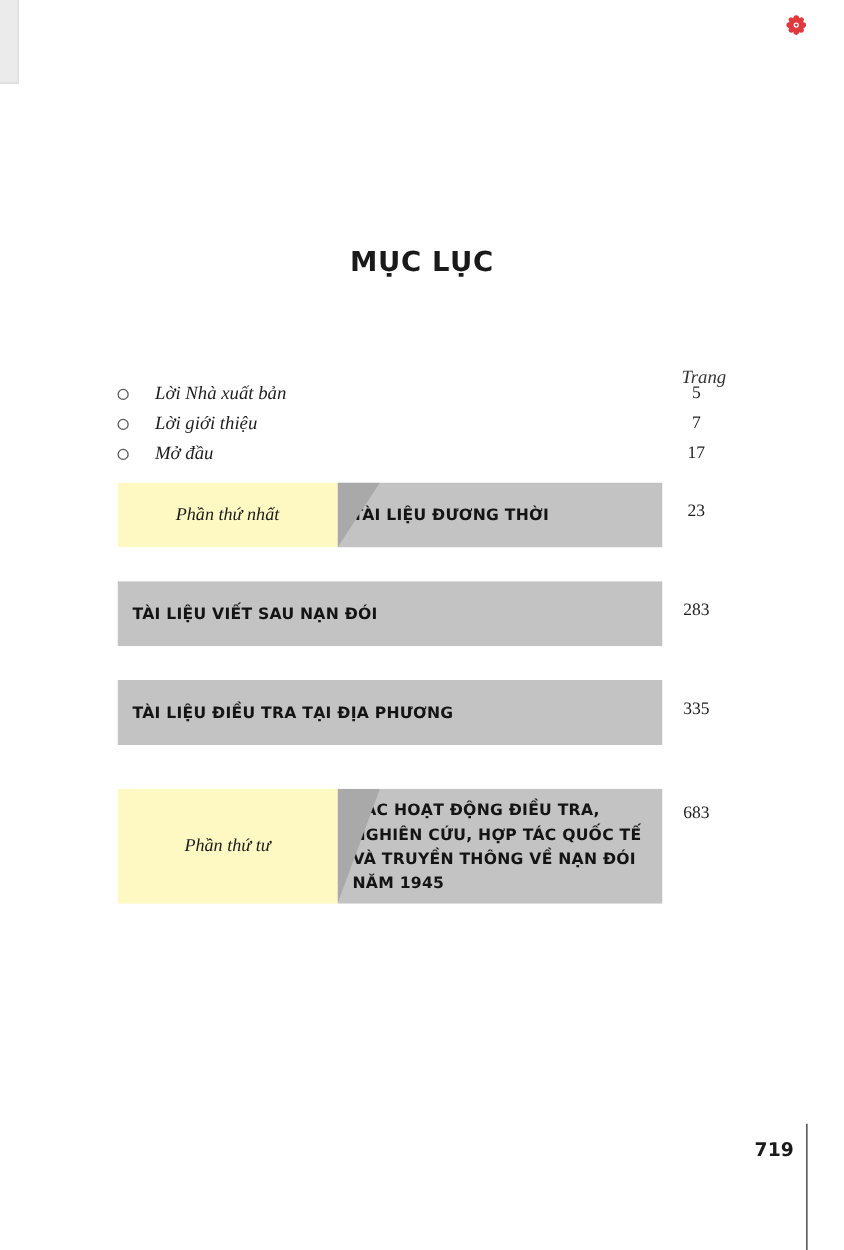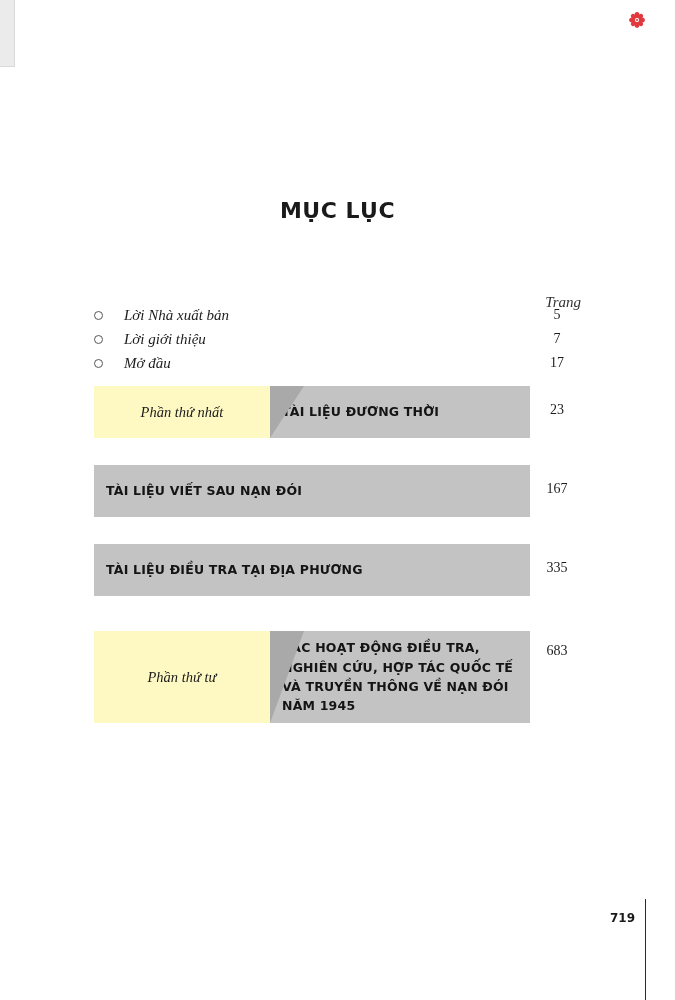--- a/index.html
+++ b/index.html
@@ -166,21 +166,21 @@
     color: #1c1c1c;
   }
 
   
   .page-number {
     position: absolute;
     right: 40px;
     top: 911px;
     font-family: "DejaVu Sans", sans-serif;
     font-weight: bold;
-    font-size: 12px;
+    font-size: 15px;
     color: #1a1a1a;
   }
   .footer-rule {
     position: absolute;
     right: 29px;
     top: 899px;
     width: 1.5px;
     height: 101px;
     background: #2b2b2b;
   }
@@ -245,21 +245,21 @@
   </div>
   <span class="part-page" style="top:16px;">23</span>
 </div>
 
 <div class="part-block" style="top:465px;">
   <div class="part-bar" style="height:52px;">
     <div class="part-right">
       <span class="part-right-text">TÀI LIỆU VIẾT SAU NẠN ĐÓI</span>
     </div>
   </div>
-  <span class="part-page" style="top:16px;">167</span>
+  <span class="part-page" style="top:16px;">283</span>
 </div>
 
 <div class="part-block" style="top:544px;">
   <div class="part-bar" style="height:52px;">
     <div class="part-right">
       <span class="part-right-text">TÀI LIỆU ĐIỀU TRA TẠI ĐỊA PHƯƠNG</span>
     </div>
   </div>
   <span class="part-page" style="top:16px;">335</span>
 </div>

